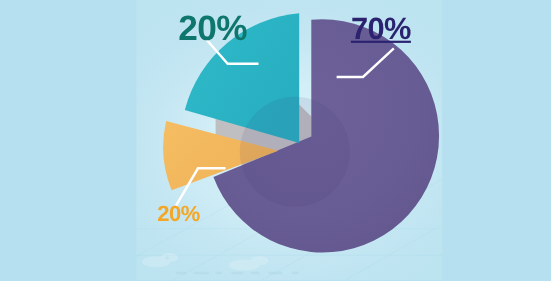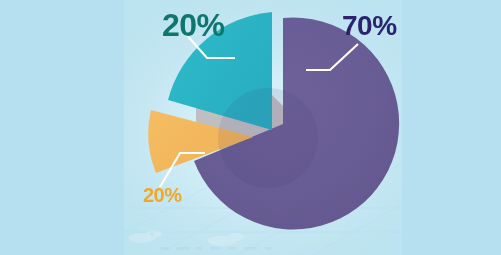--- a/index.html
+++ b/index.html
@@ -57,24 +57,25 @@
     height: 255px;
   }
   .pct-label {
     position: absolute;
     font-weight: bold;
     line-height: 1;
     white-space: nowrap;
     letter-spacing: -0.5px;
   }
   #label-70 {
-    left: 342px;
+    left: 319px;
     top: 12px;
     font-size: 28px;
     color: #2B2370;
+    text-decoration: underline;
   }
   #label-20 {
     left: 162px;
     top: 9px;
     font-size: 32px;
     color: #0f766e;
   }
   #label-10 {
     left: 143px;
     top: 185px;

